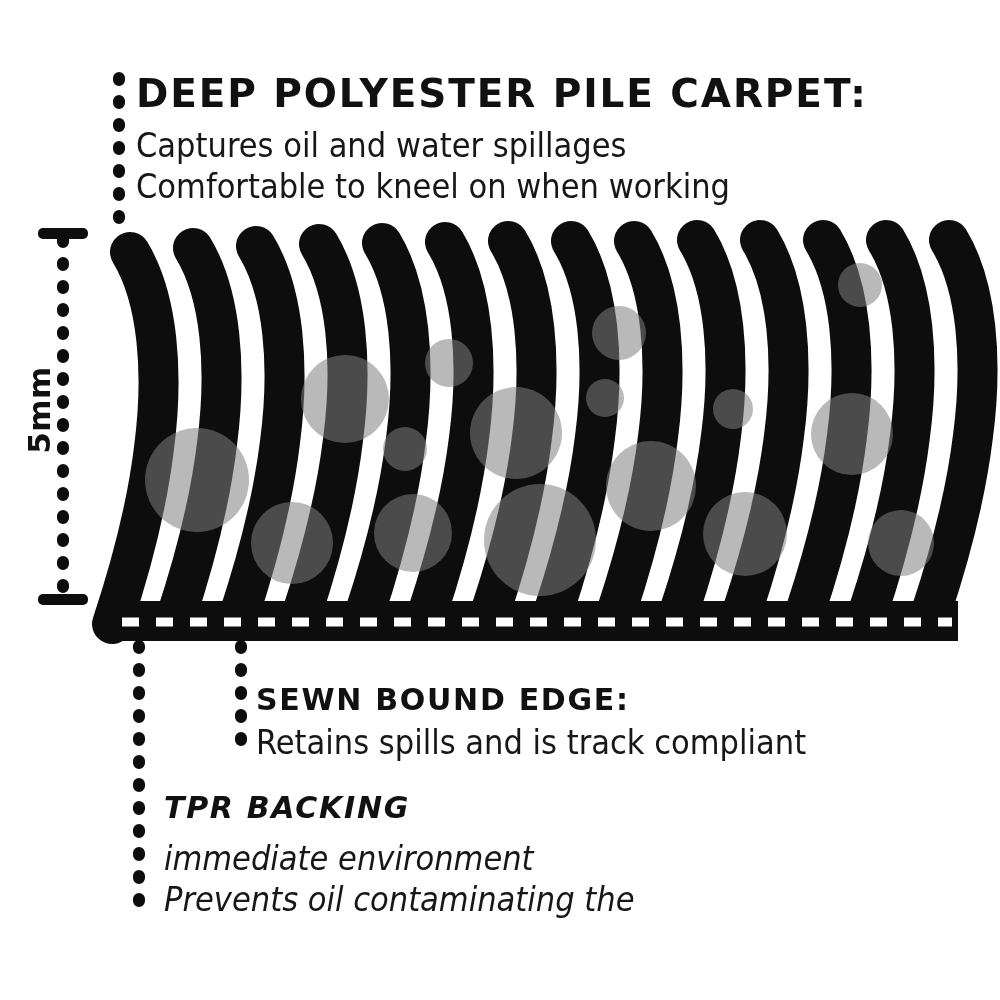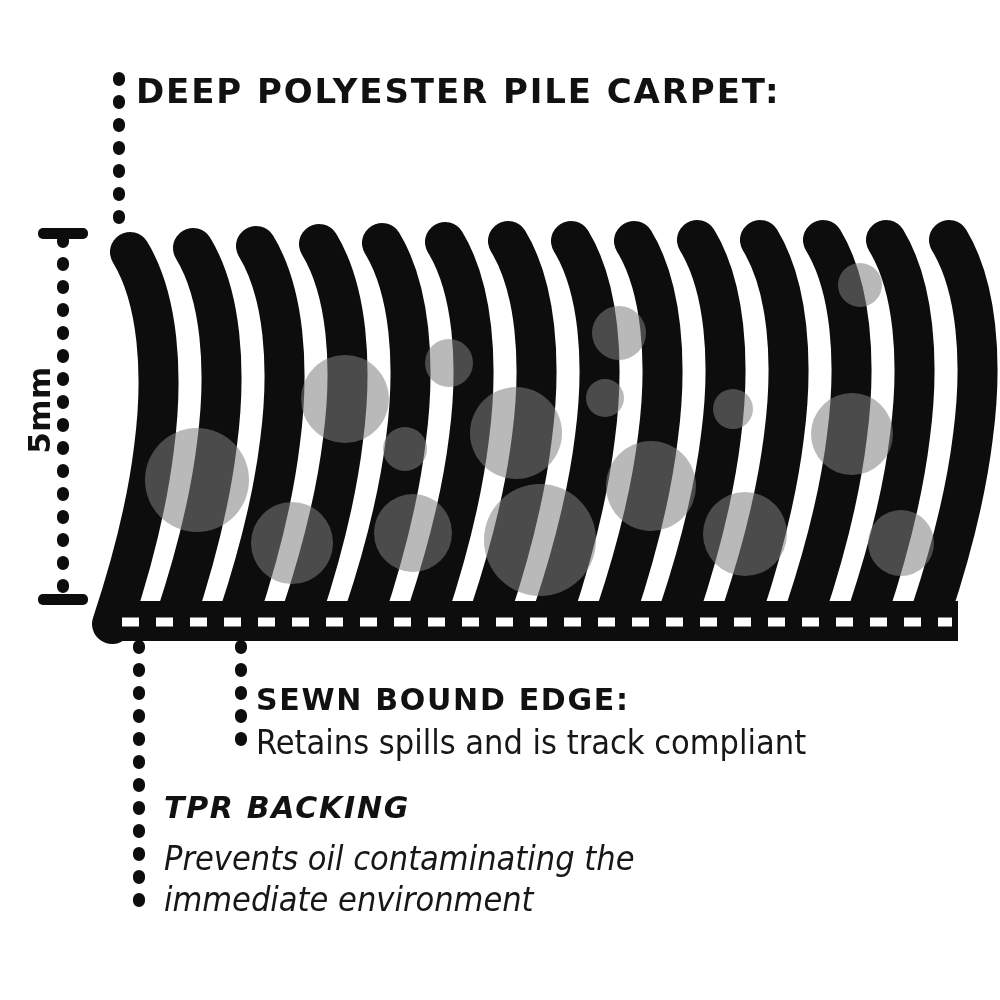--- a/index.html
+++ b/index.html
@@ -42,21 +42,21 @@
   .anno-line {
     font-family: "DejaVu Sans Condensed", "Liberation Sans Narrow", "Liberation Sans", sans-serif;
     font-size: 34px;
     font-weight: 400;
     line-height: 1.22;
     white-space: nowrap;
     color: #171717;
   }
   
   #block-carpet  { left: 136px; top: 74px;  }
-  #block-carpet .anno-head { font-size: 34px; letter-spacing: 1.9px; }
+  #block-carpet .anno-head { font-size: 39px; letter-spacing: 1.9px; }
   #block-carpet .anno-body { margin-top: 10px; }
   
   #block-sewn    { left: 256px; top: 684px; }
   #block-sewn .anno-head { font-size: 30px; letter-spacing: 1.7px; }
   #block-sewn .anno-body { margin-top: 6px; }
   
   #block-tpr     { left: 164px; top: 792px; font-style: italic; }
   #block-tpr .anno-head { font-size: 30px; letter-spacing: 1.7px; }
   #block-tpr .anno-body { margin-top: 14px; }
 
@@ -170,30 +170,34 @@
 
     <line x1="241" y1="646" x2="241" y2="748" stroke="#0d0d0d" stroke-width="12" stroke-dasharray="2 21" stroke-linecap="round"></line>
 
     <line x1="139" y1="646" x2="139" y2="906" stroke="#0d0d0d" stroke-width="12" stroke-dasharray="2 21" stroke-linecap="round"></line>
   </svg>
 
   <div id="dim-label">5mm</div>
 
   <div class="anno" id="block-carpet">
     <div class="anno-head">DEEP POLYESTER PILE CARPET:</div>
+    <div class="anno-body">
+      <div class="anno-line">Captures oil and water spillages</div>
+      <div class="anno-line">Comfortable to kneel on when working</div>
+    </div>
   </div>
 
   <div class="anno" id="block-sewn">
     <div class="anno-head">SEWN BOUND EDGE:</div>
     <div class="anno-body">
       <div class="anno-line">Retains spills and is track compliant</div>
     </div>
   </div>
 
   <div class="anno" id="block-tpr">
     <div class="anno-head">TPR BACKING</div>
     <div class="anno-body">
+      <div class="anno-line">immediate environment</div>
       <div class="anno-line">Prevents oil contaminating the</div>
-      <div class="anno-line">immediate environment</div>
     </div>
   </div>
 
 </div>
 
 </body></html>

